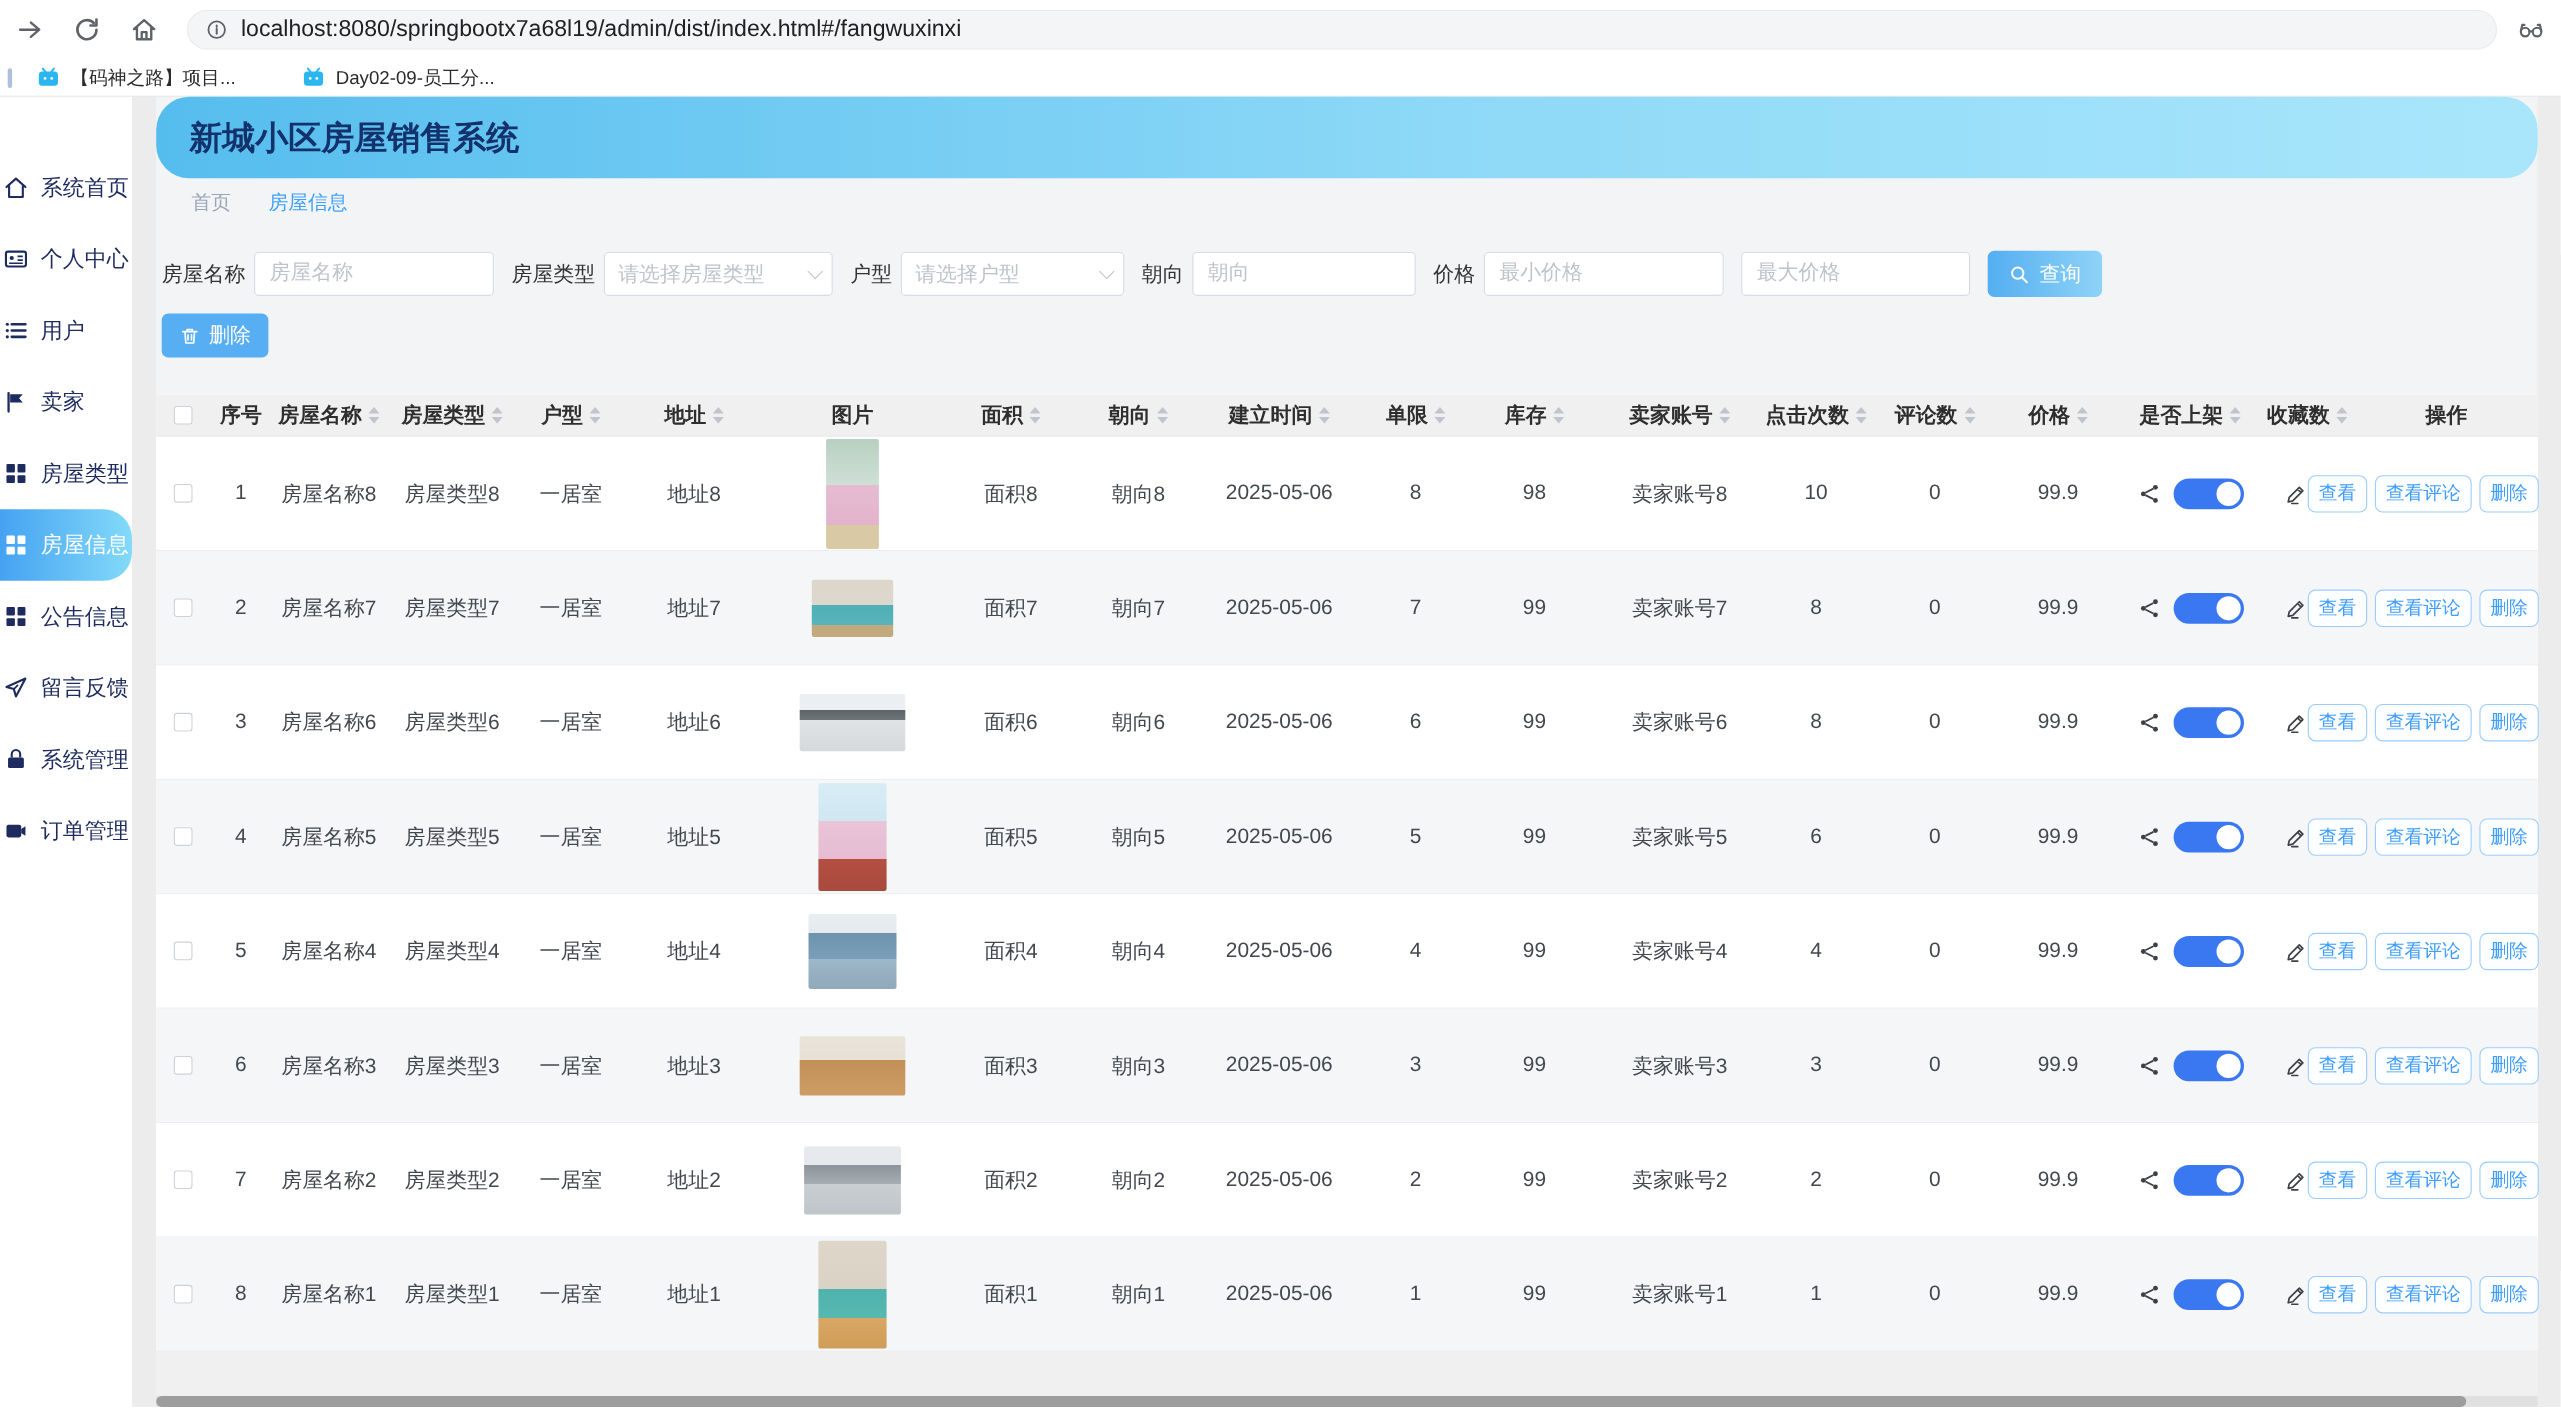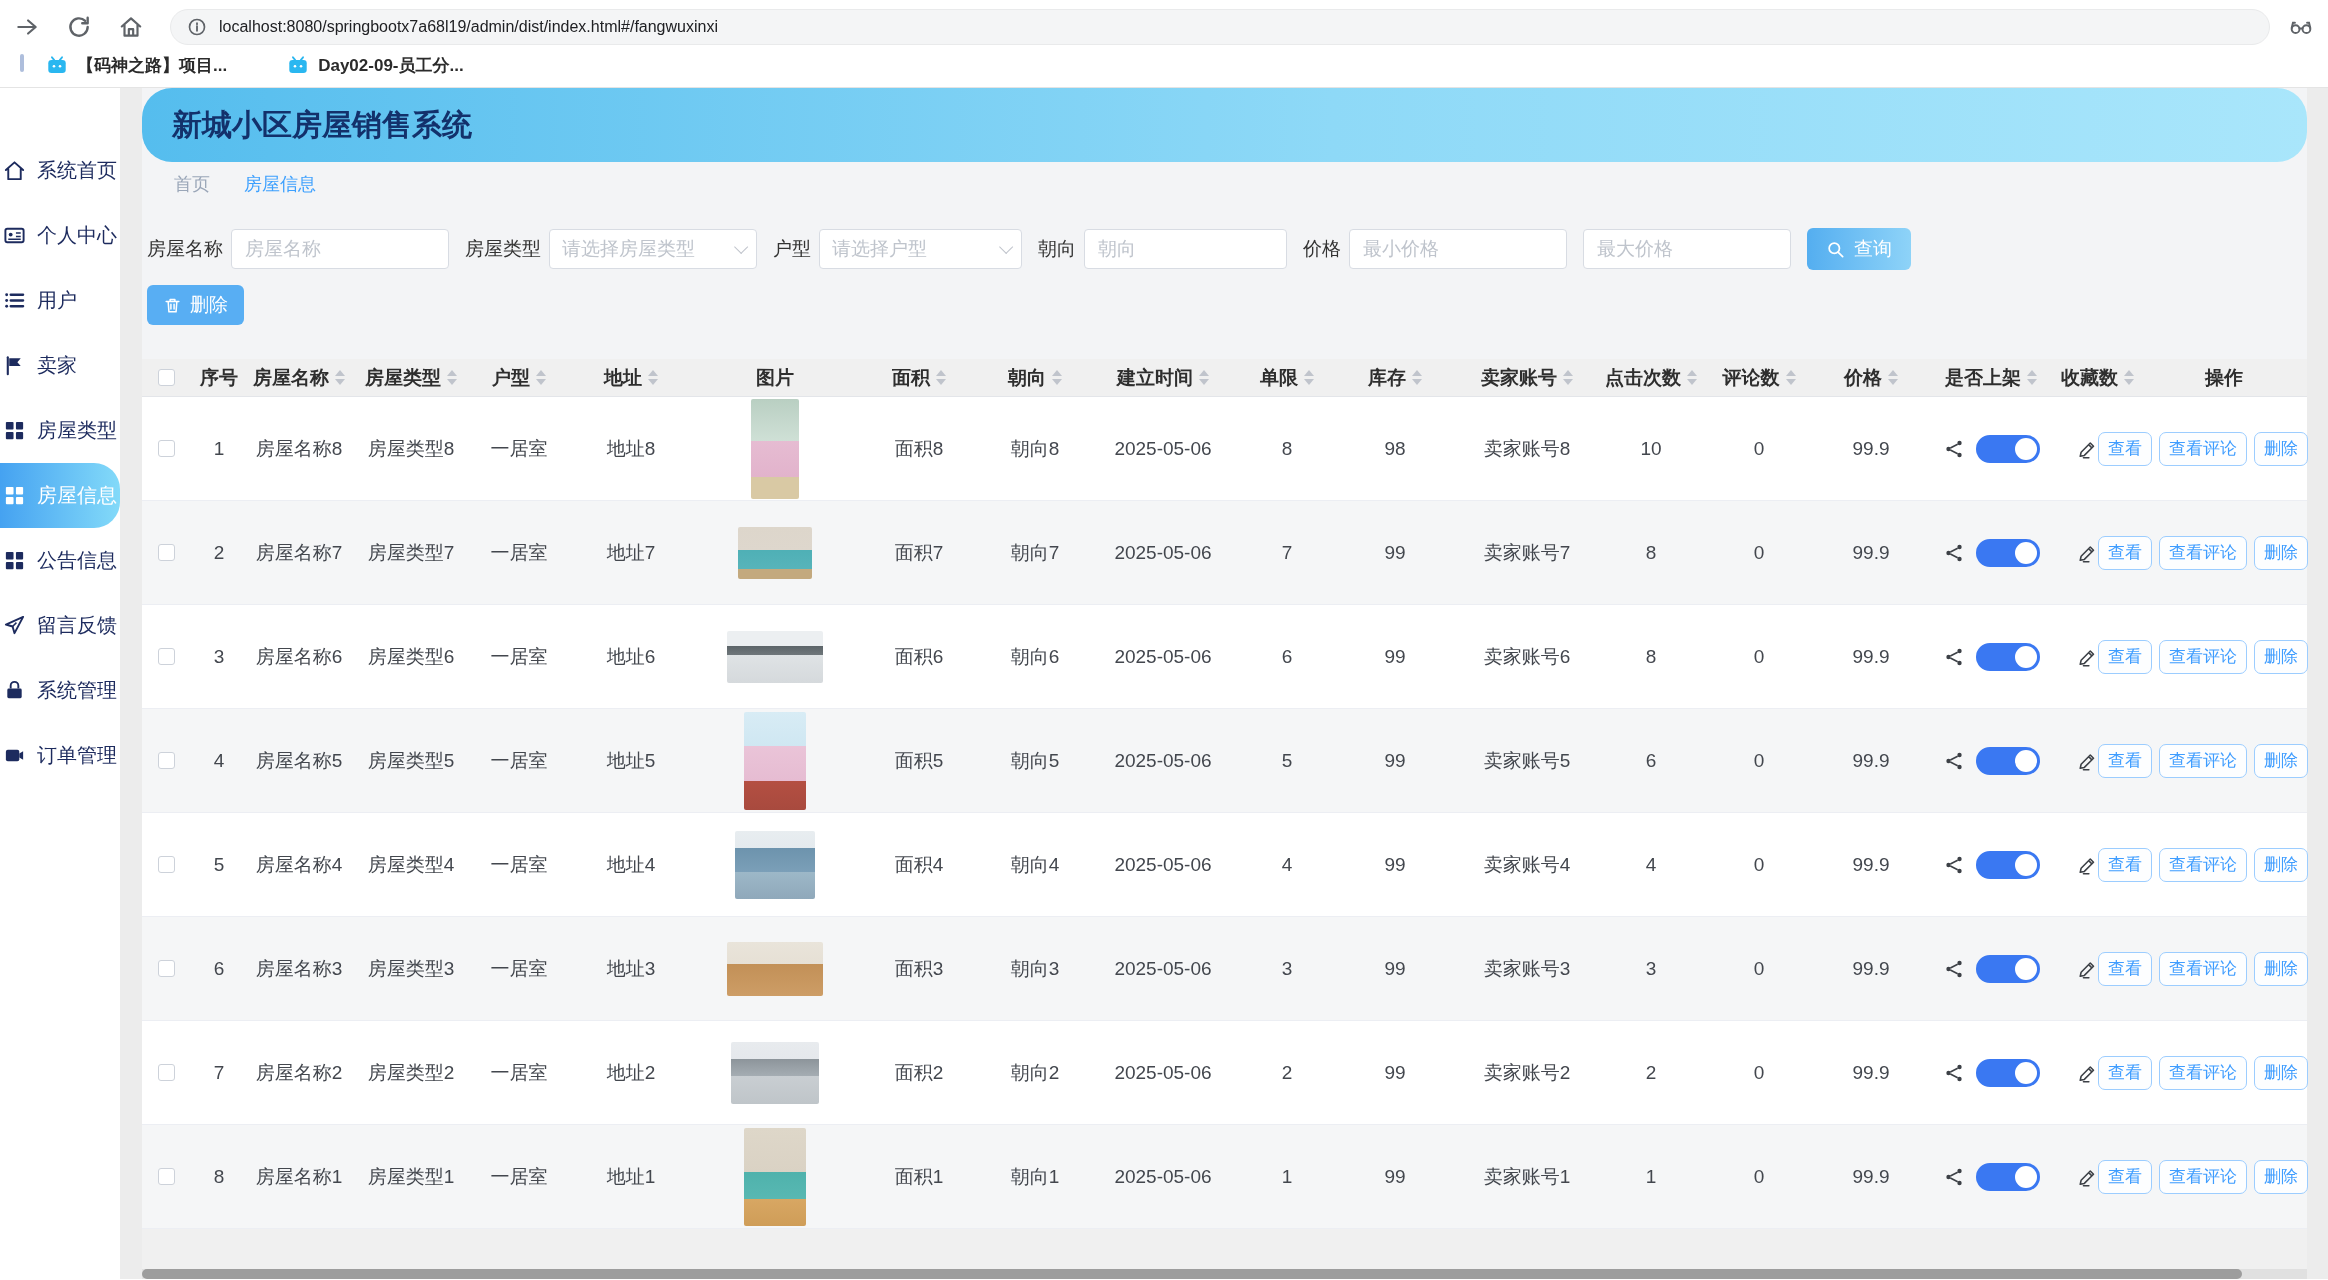--- a/index.html
+++ b/index.html
@@ -6,25 +6,25 @@
   html,body { width:2328px; height:1280px; overflow:hidden;
     font-family:"Liberation Sans", sans-serif; background:#fff; }
 
   
   .chrome { height:54px; background:#fff; display:flex; align-items:center; padding:0 14px; }
   .nav-ic { width:26px; height:26px; margin-right:26px; flex:none; }
   .nav-ic svg { width:100%; height:100%; }
   .url-pill { flex:1; height:36px; background:#f4f5f6; border:1px solid #e9eaeb; border-radius:18px;
     display:flex; align-items:center; padding:0 16px; margin-right:18px; }
   .info-ic { width:20px; height:20px; margin-right:12px; flex:none; }
-  .url-text { font-size:16px; color:#202124; white-space:nowrap; }
+  .url-text { font-size:21px; color:#202124; white-space:nowrap; }
   .right-ic { width:26px; height:26px; flex:none; }
 
   .bookmarks { height:34px; background:#fff; border-bottom:1px solid #e4e4e4;
-    display:flex; align-items:flex-start; padding-left:20px;font-weight:bold; }
+    display:flex; align-items:center; padding-left:7px; }
   .side-pin { width:4px; height:18px; border-radius:2px; background:#aebedc; margin-right:22px; }
   .bm { display:flex; align-items:center; margin-right:60px; }
   .bm-ic { width:22px; height:22px; margin-right:9px; }
   .bm-label { font-size:17px; color:#2b2b2b; }
 
   
   .app { display:flex; height:1191px; background:#ececec; }
   .sidebar { width:120px; background:#fff; padding-top:50px; flex:none; }
   .side-item { height:65px; display:flex; align-items:center; gap:11px; padding-left:3px;
     color:#1d2b5e; font-size:20px; cursor:pointer; }

